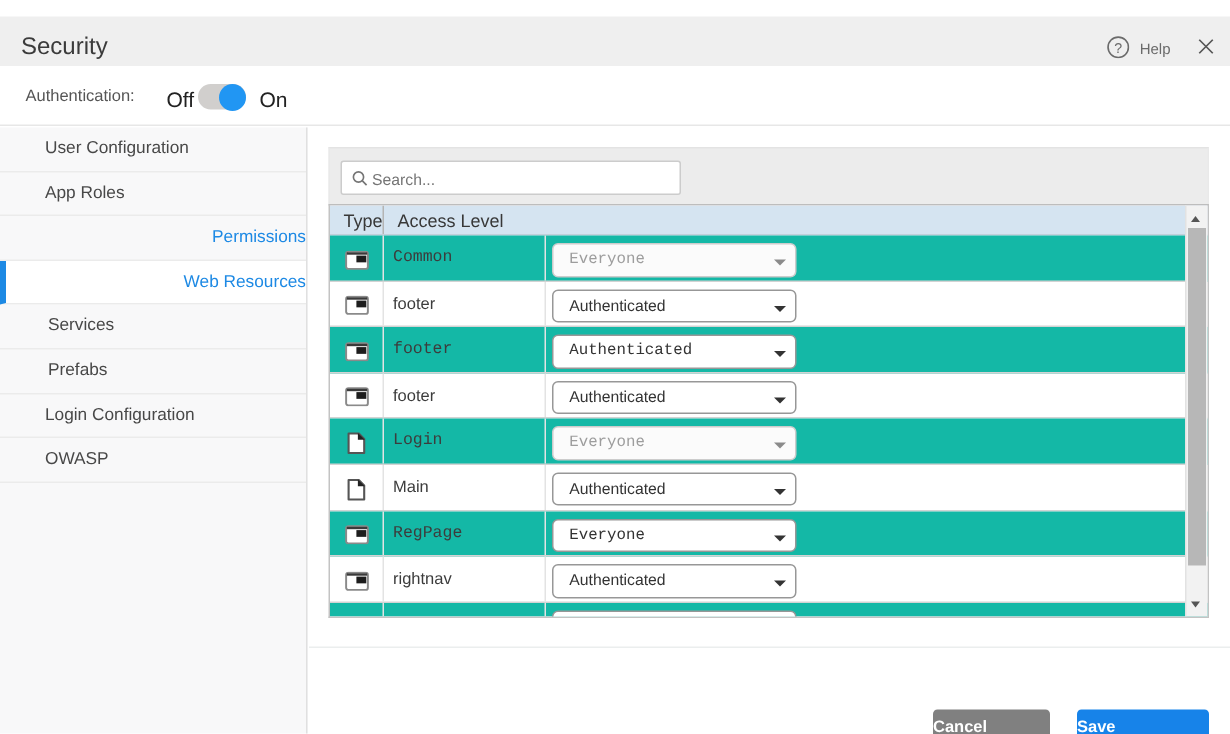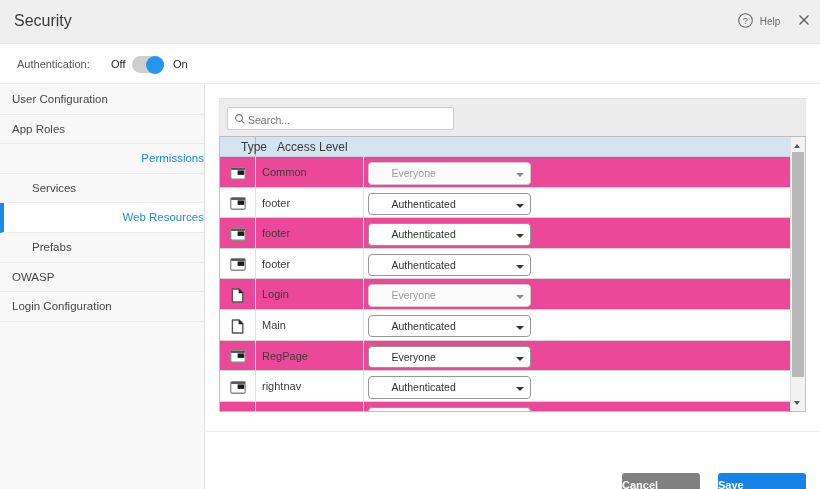--- a/index.html
+++ b/index.html
@@ -1,50 +1,50 @@
 <!DOCTYPE html>
 <html><head>
 <meta charset="utf-8">
 <style>
   * { margin:0; padding:0; box-sizing:border-box; }
   html,body { width:820px; height:489px; overflow:hidden; background:#fff;
     font-family:"Liberation Sans", sans-serif; }
   
-  #topbar { position:absolute; left:0; top:0; width:820px; height:44px; background:#efefef; border-bottom:1px solid #eaeaea; }
+  #topbar { position:absolute; left:0; top:11px; width:820px; height:44px; background:#efefef; border-bottom:1px solid #eaeaea; }
   #title { position:absolute; left:14px; top:12px; font-size:16px; color:#3b3b3b; }
   #help { position:absolute; left:738px; top:13px; color:#6b6b6b; font-size:10px; }
   #close { position:absolute; left:797px; top:13px; }
   
   #authrow { position:absolute; left:0; top:44px; width:820px; height:40px; background:#fff; border-bottom:1px solid #e7e7e7; }
   #authlabel { position:absolute; left:17px; top:14px; font-size:11px; color:#555; }
-  .offon { position:absolute; top:14px; font-size:11px; color:#222; }
+  .offon { position:absolute; top:14px; font-size:14px; color:#222; }
   #toggle { position:absolute; left:132px; top:12px; width:32px; height:17px; background:#d1cfcd; border-radius:9px; }
   #knob { position:absolute; left:14px; top:-0.5px; width:18px; height:18px; background:#2196f3; border-radius:50%; }
   
   #sidebar { position:absolute; left:0; top:85px; width:205px; height:404px; background:#f8f8f9; border-right:1px solid #e0e0e0; }
-  .sitem { height:29.6px; line-height:29.6px; border-bottom:1px solid #ebebeb; font-size:11.5px; color:#484848; padding-left:12px; }
+  .sitem { height:29.6px; line-height:29.6px; border-bottom:1px solid #ebebeb; font-size:11.5px; color:#484848; padding-left:30px; }
   .sub { padding-left:32px; }
   .blue { color:#1d89e4;text-align:right; }
   .active { background:#fff; border-left:4px solid #1d89e4; padding-left:28px; }
   
   #grid { position:absolute; left:219px; top:98px; width:587px; }
   #toolbar { height:38px; background:#ececec; border-top:1px solid #e3e3e3; border-left:1px solid #e9e9e9; border-right:1px solid #e9e9e9; padding:7px 24px 8px 7px; }
   #search { width:227px; height:22.5px; margin-top:1px; background:#fff; border:1px solid #cccccc; border-radius:2px; position:relative; }
   #search svg { position:absolute; left:6px; top:5px; }
   #search span { position:absolute; left:20px; top:5.5px; font-size:10.5px; color:#757575; }
   #tbl { position:relative; border:1px solid #c3c3c3; border-top:1px solid #bdbdbd; height:276px; overflow:hidden; }
   #thead { height:20px; background:#d5e4f1; display:flex; border-bottom:1px solid #c3cfdb; }
-  #thead div { font-size:12px; color:#383838; line-height:20px; padding-left:21px; border-right:1px solid #b4b4b4; }
+  #thead div { font-size:12px; color:#383838; line-height:20px; padding-left:9px; border-right:1px solid #b4b4b4; }
   .c1 { width:36px; } .c2 { width:108px; } .c3 { flex:1; border-right:none !important; }
   .row { height:30.6px; display:flex; border-bottom:1px solid #d3d3d3; }
-  .row.odd { background:#ec4899; }
+  .row.odd { background:#14b8a6;font-family:Liberation Mono, monospace; }
   .row .c1 { border-right:1px solid #e3e3e3; position:relative; }
   .row .c2 { border-right:1px solid #e3e3e3; font-size:11px; color:#3c3c3c; line-height:30px; padding-left:6px; }
   .row .c1 svg { position:absolute; left:10px; top:8px; }
-  .dd { margin:5px 0 0 3.5px; width:163px; height:22.5px; border:1px solid #979797; border-radius:4px; background:#fff; position:relative; font-size:10.5px; color:#333; line-height:21px; padding-left:23px; }
+  .dd { margin:5px 0 0 3.5px; width:163px; height:22.5px; border:1px solid #979797; border-radius:4px; background:#fff; position:relative; font-size:10.5px; color:#333; line-height:21px; padding-left:11px; }
   .dd:after { content:""; position:absolute; right:6px; top:10px; width:0; height:0; border-left:4px solid transparent; border-right:4px solid transparent; border-top:4.5px solid #333; }
   .dd.dis { border-color:#cccccc; background:#fbfbfb; color:#9d9d9d; }
   .dd.dis:after { border-top-color:#8b8b8b; }
   
   #sbar { position:absolute; right:0; top:0; width:15px; height:274px; background:#f2f2f2; border-left:1px solid #e2e2e2; }
   #sthumb { position:absolute; left:0.5px; top:15px; width:12px; height:225px; background:#b7b7b7; }
   .sarr { position:absolute; left:3px; width:0; height:0; border-left:3.5px solid transparent; border-right:3.5px solid transparent; }
   #sup { top:7px; border-bottom:4.5px solid #555; }
   #sdown { bottom:6px; border-top:4.5px solid #555; }
   
@@ -75,25 +75,25 @@
   <span class="offon" style="left:111px">Off</span>
   <div id="toggle">
       <div id="knob"></div>
     </div>
   <span class="offon" style="left:173px">On</span>
 </div>
 <div id="sidebar">
   <div class="sitem">User Configuration</div>
   <div class="sitem">App Roles</div>
   <div class="sitem blue">Permissions</div>
+  <div class="sitem sub blue active">Web Resources</div>
   <div class="sitem sub">Services</div>
-  <div class="sitem sub blue active">Web Resources</div>
   <div class="sitem sub">Prefabs</div>
+  <div class="sitem">Login Configuration</div>
   <div class="sitem">OWASP</div>
-  <div class="sitem">Login Configuration</div>
 </div>
 <div id="grid">
   <div id="toolbar">
     <div id="search">
       <svg width="12" height="12" viewBox="0 0 12 12">
           <circle cx="5" cy="5" r="3.4" fill="none" stroke="#757575" stroke-width="1.1"></circle>
           <line x1="7.6" y1="7.6" x2="10.4" y2="10.4" stroke="#757575" stroke-width="1.1"></line>
         </svg>
       <span>Search...</span>
     </div>

